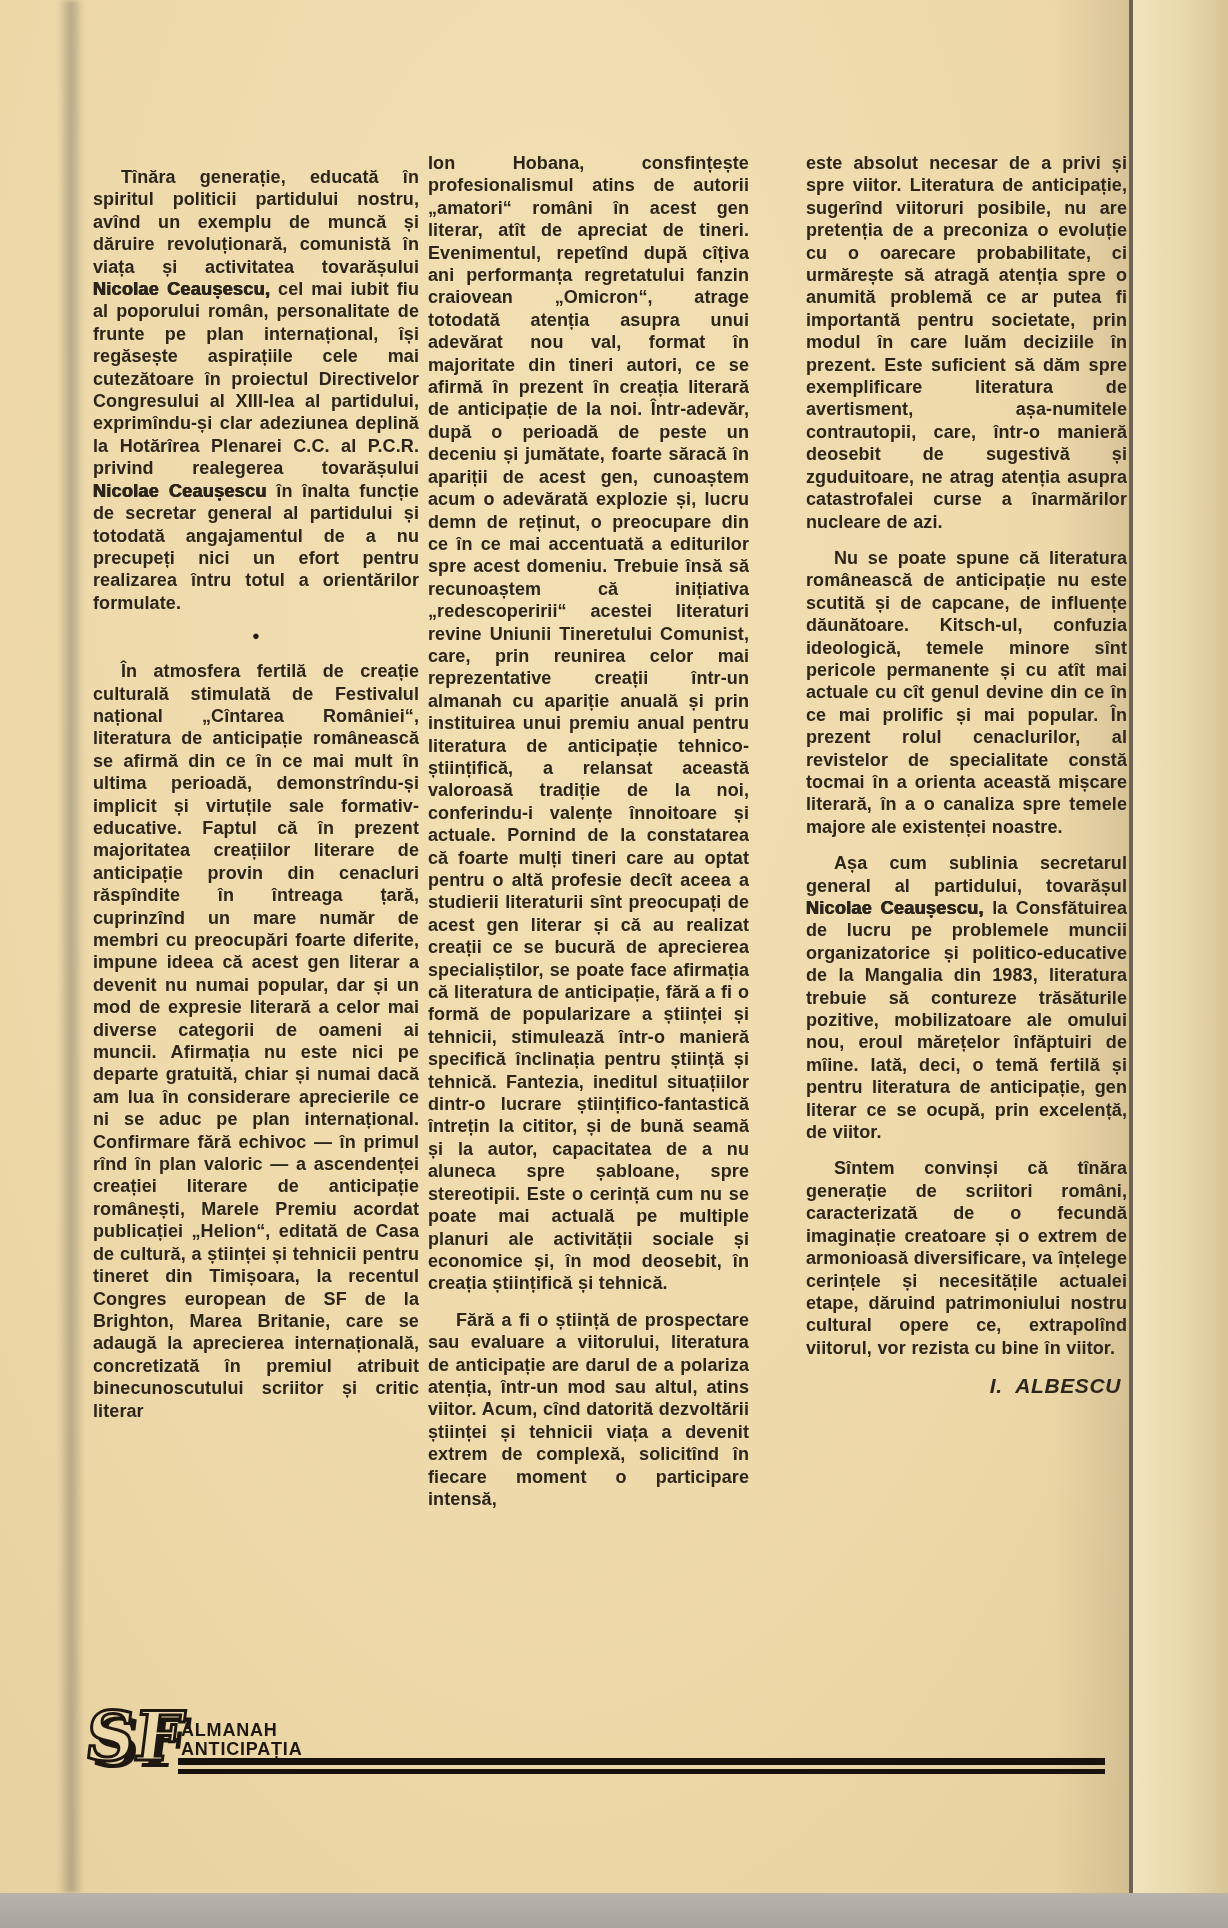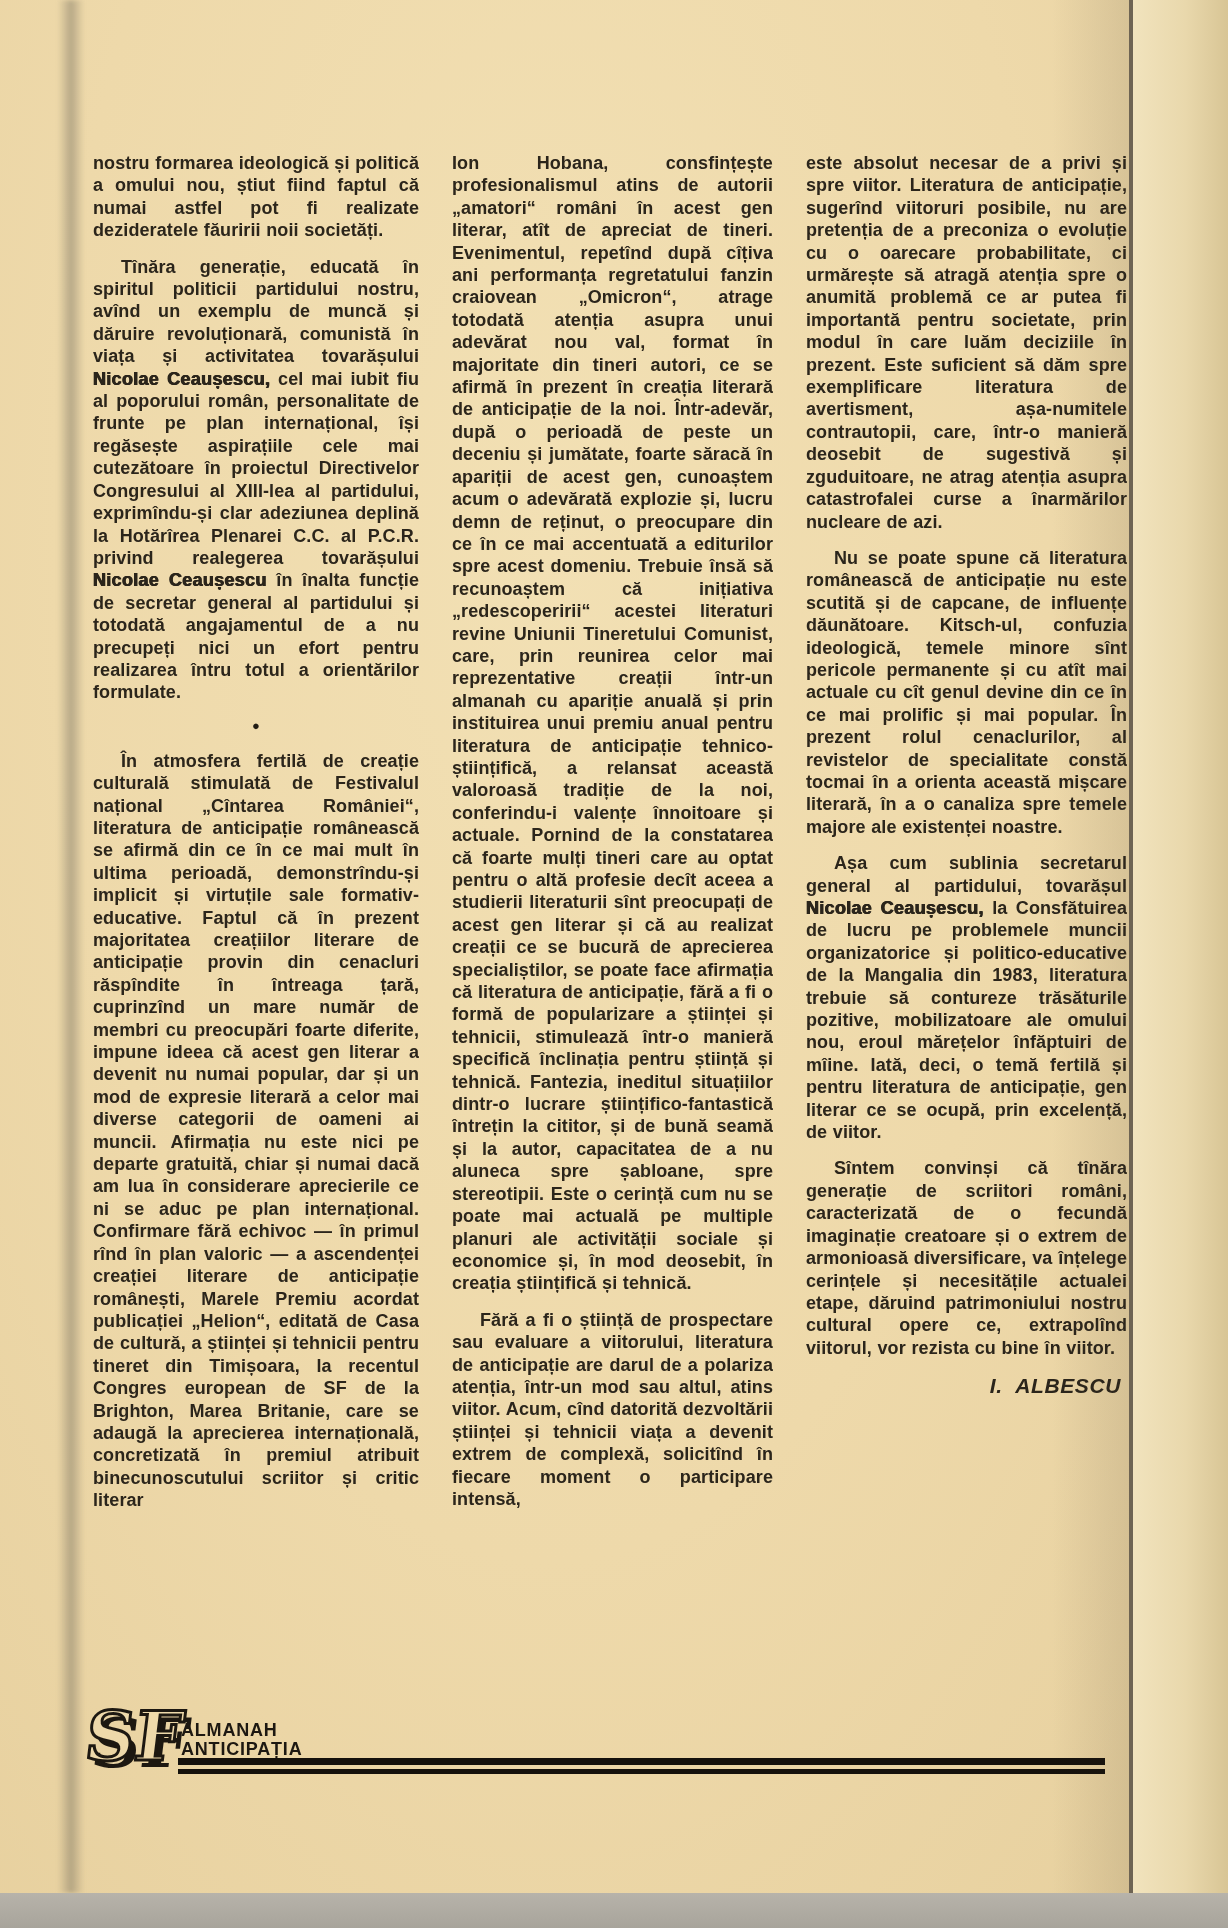--- a/index.html
+++ b/index.html
@@ -9,21 +9,21 @@
     font-family:"Liberation Sans", sans-serif;
   }
   
   .col {
     position:absolute; top:152px; overflow:hidden;
     font-size:18px; line-height:22.4px; font-weight:bold; color:#2b251b;
     text-align:justify; letter-spacing:0.1px; word-spacing:0.5px;
     hyphens:auto; -webkit-hyphens:auto;
   }
   #col1 { left:93px;  width:326px; height:1552px; }
-  #col2 { left:452px; width:321px; height:1552px; }
+  #col2 { left:428px; width:321px; height:1552px; }
   #col3 { left:806px; width:321px; height:1460px; }
   .col p { margin:0; }
   .col p.indent { text-indent:28px;margin-top:14px; }
   .sep { text-align:center; font-size:13px; line-height:20px; margin:12px 0; color:#221d14; }
   .b { text-shadow:0.5px 0 currentColor, -0.4px 0 currentColor; letter-spacing:0.3px; }
   .signature {
     margin-top:16px; text-align:right; padding-right:6px;
     font-style:italic; font-size:21px; letter-spacing:0.6px; word-spacing:7px; color:#2b251b;
   }
   
@@ -68,21 +68,20 @@
   }
 </style>
 </head>
 <body>
 
 <div class="page">
 
   <div class="gutter-shadow"></div>
 
   <div id="col1" class="col">
-      <p>nostru formarea ideologică și politică a omului nou, știut fiind faptul că numai astfel pot fi realizate dezideratele făuririi noii societăți.</p>
       <p class="indent">Tînăra generație, educată în spiritul politicii partidului nostru, avînd un exemplu de muncă și dăruire revoluționară, comunistă în viața și activitatea tovarășului <span class="b">Nicolae Ceaușescu,</span> cel mai iubit fiu al poporului român, personalitate de frunte pe plan internațional, își regăsește aspirațiile cele mai cutezătoare în proiectul Directivelor Congresului al XIII-lea al partidului, exprimîndu-și clar adeziunea deplină la Hotărîrea Plenarei C.C. al P.C.R. privind realegerea tovarășului <span class="b">Nicolae Ceaușescu</span> în înalta funcție de secretar general al partidului și totodată angajamentul de a nu precupeți nici un efort pentru realizarea întru totul a orientărilor formulate.</p>
       <div class="sep">●</div>
       <p class="indent">În atmosfera fertilă de creație culturală stimulată de Festivalul național „Cîntarea României“, literatura de anticipație românească se afirmă din ce în ce mai mult în ultima perioadă, demonstrîndu-și implicit și virtuțile sale formativ-educative. Faptul că în prezent majoritatea creațiilor literare de anticipație provin din cenacluri răspîndite în întreaga țară, cuprinzînd un mare număr de membri cu preocupări foarte diferite, impune ideea că acest gen literar a devenit nu numai popular, dar și un mod de expresie literară a celor mai diverse categorii de oameni ai muncii. Afirmația nu este nici pe departe gratuită, chiar și numai dacă am lua în considerare aprecierile ce ni se aduc pe plan internațional. Confirmare fără echivoc — în primul rînd în plan valoric — a ascendenței creației literare de anticipație românești, Marele Premiu acordat publicației „Helion“, editată de Casa de cultură, a științei și tehnicii pentru tineret din Timișoara, la recentul Congres european de SF de la Brighton, Marea Britanie, care se adaugă la aprecierea internațională, concretizată în premiul atribuit binecunoscutului scriitor și critic literar</p>
     </div>
   <div id="col2" class="col">
       <p>Ion Hobana, consfințește profesionalismul atins de autorii „amatori“ români în acest gen literar, atît de apreciat de tineri. Evenimentul, repetînd după cîțiva ani performanța regretatului fanzin craiovean „Omicron“, atrage totodată atenția asupra unui adevărat nou val, format în majoritate din tineri autori, ce se afirmă în prezent în creația literară de anticipație de la noi. Într-adevăr, după o perioadă de peste un deceniu și jumătate, foarte săracă în apariții de acest gen, cunoaștem acum o adevărată explozie și, lucru demn de reținut, o preocupare din ce în ce mai accentuată a editurilor spre acest domeniu. Trebuie însă să recunoaștem că inițiativa „redescoperirii“ acestei literaturi revine Uniunii Tineretului Comunist, care, prin reunirea celor mai reprezentative creații într-un almanah cu apariție anuală și prin instituirea unui premiu anual pentru literatura de anticipație tehnico-științifică, a relansat această valoroasă tradiție de la noi, conferindu-i valențe înnoitoare și actuale. Pornind de la constatarea că foarte mulți tineri care au optat pentru o altă profesie decît aceea a studierii literaturii sînt preocupați de acest gen literar și că au realizat creații ce se bucură de aprecierea specialiștilor, se poate face afirmația că literatura de anticipație, fără a fi o formă de popularizare a științei și tehnicii, stimulează într-o manieră specifică înclinația pentru știință și tehnică. Fantezia, ineditul situațiilor dintr-o lucrare științifico-fantastică întrețin la cititor, și de bună seamă și la autor, capacitatea de a nu aluneca spre șabloane, spre stereotipii. Este o cerință cum nu se poate mai actuală pe multiple planuri ale activității sociale și economice și, în mod deosebit, în creația științifică și tehnică.</p>
       <p class="indent">Fără a fi o știință de prospectare sau evaluare a viitorului, literatura de anticipație are darul de a polariza atenția, într-un mod sau altul, atins viitor. Acum, cînd datorită dezvoltării științei și tehnicii viața a devenit extrem de complexă, solicitînd în fiecare moment o participare intensă,</p>
     </div>
   <div id="col3" class="col">
 

